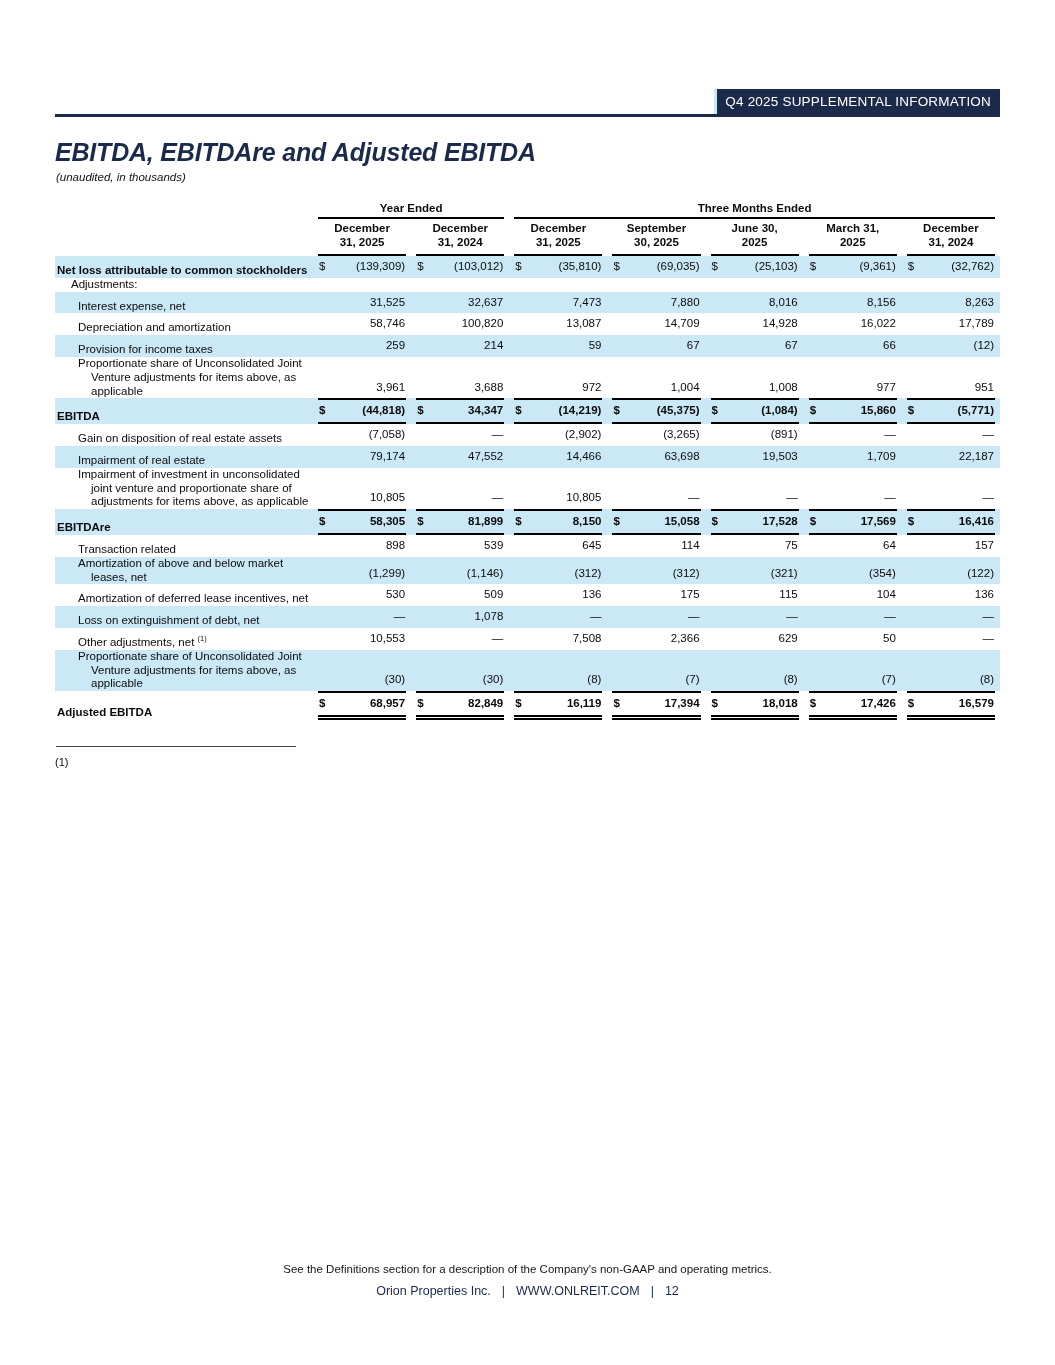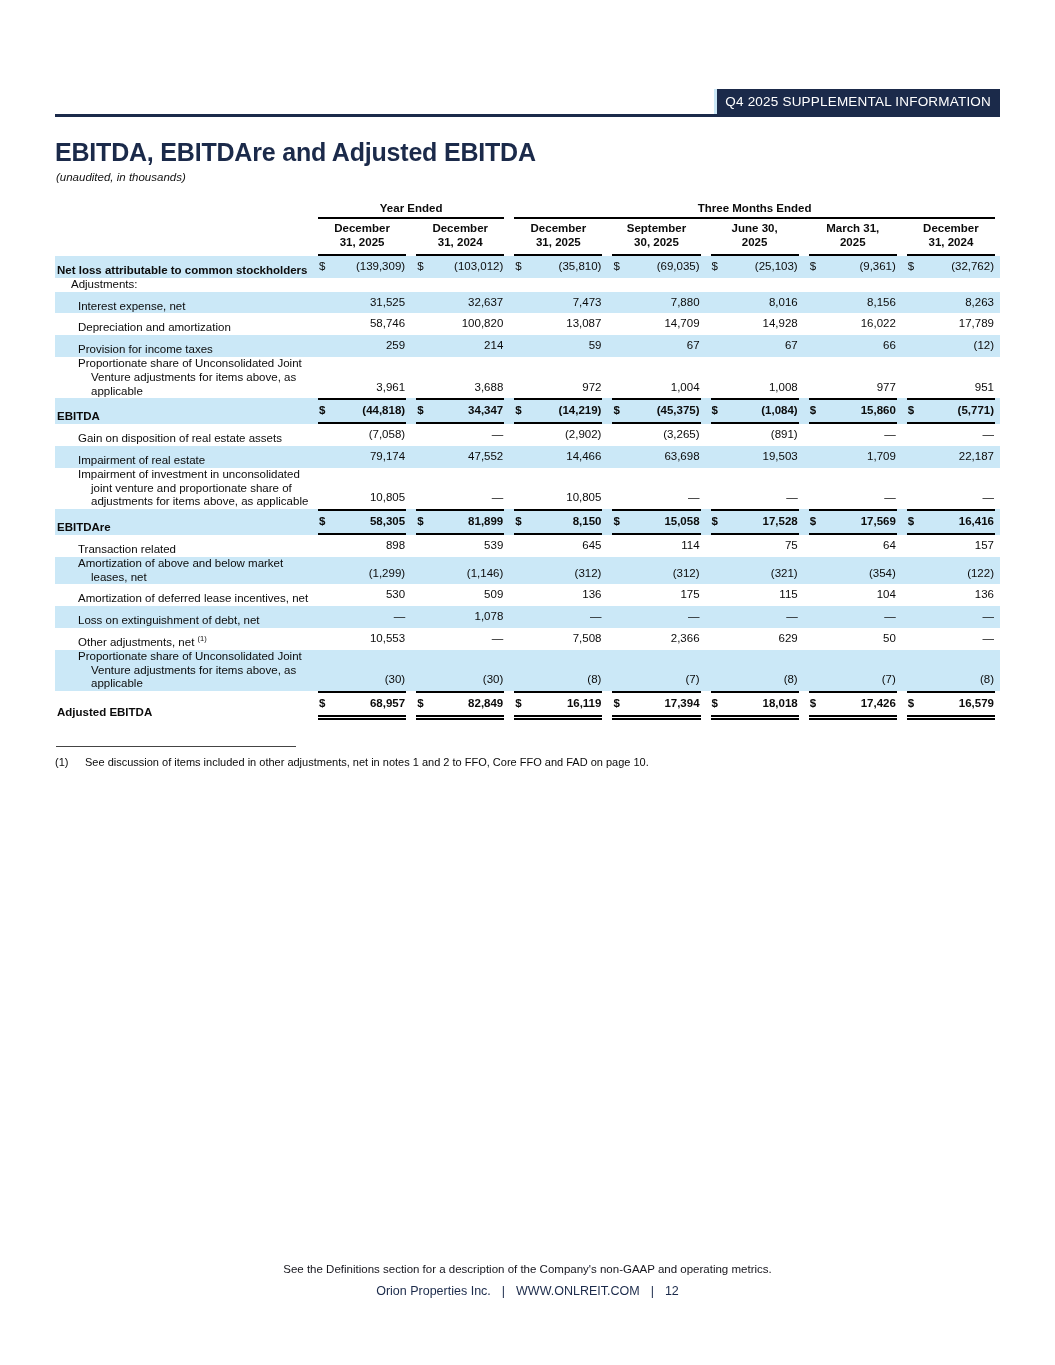--- a/index.html
+++ b/index.html
@@ -11,21 +11,21 @@
   html,body{margin:0;padding:0;background:#ffffff;}
   body{font-family:"Liberation Sans","DejaVu Sans",sans-serif;color:var(--ink);}
   .page{position:relative;width:1055px;height:1365px;margin:0 auto;background:#fff;padding:89px 55px 0 55px;overflow:hidden;}
 
   
   .banner-row{display:flex;justify-content:flex-end;}
   .banner{background:var(--navy);color:#ffffff;font-size:13.5px;letter-spacing:.2px;padding:5px 9px 5px 8px;border-left:3px solid var(--row-blue);white-space:nowrap;}
   .top-rule{height:2.5px;background:var(--navy);}
 
   
-  h1.title{color:var(--navy);font-size:25px;font-weight:bold;letter-spacing:-.2px;margin:21px 0 4px 0;}
+  h1.title{color:var(--navy);font-size:25px;font-weight:bold;letter-spacing:-.2px;margin:21px 0 4px 0;font-style:italic;}
   .subtitle{font-style:italic;font-size:11.5px;color:#111;margin:0 0 0 1px;}
 
   
   table.fin{border-collapse:collapse;table-layout:fixed;width:945px;margin-top:17px;}
   table.fin col.c-lbl{width:258px;}
   table.fin th,table.fin td{padding:0;vertical-align:bottom;font-size:11.5px;line-height:1.2;}
   .grpbox{font-weight:bold;text-align:center;border-bottom:2px solid #000;margin:0 5px;padding:0 0 2px 0;}
   .hdrbox{font-weight:bold;text-align:center;border-bottom:2px solid #000;margin:0 5px;padding:3px 0 4px 0;}
   thead tr.grp-row th{padding-top:2px;margin-top:48px;}
 
@@ -925,21 +925,20 @@
               <span class="num">16,579</span>
             </div>
           </td>
         </tr>
       </tbody>
   </table>
 
   <div class="fn-sep"></div>
   <div class="footnote">
     <span class="fn-num">(1)</span>
-    <span>See discussion of items included in other adjustments, net in notes 1 and 2 to FFO, Core FFO and FAD on page 10.</span>
   </div>
 
   <div class="footer">
     <div class="footer-note">See the Definitions section for a description of the Company's non-GAAP and operating metrics.</div>
     <div class="footer-line">
       <span>Orion Properties Inc.</span><span class="pipe">|</span><span>WWW.ONLREIT.COM</span><span class="pipe">|</span><span>12</span>
     </div>
   </div>
 
 </div>

